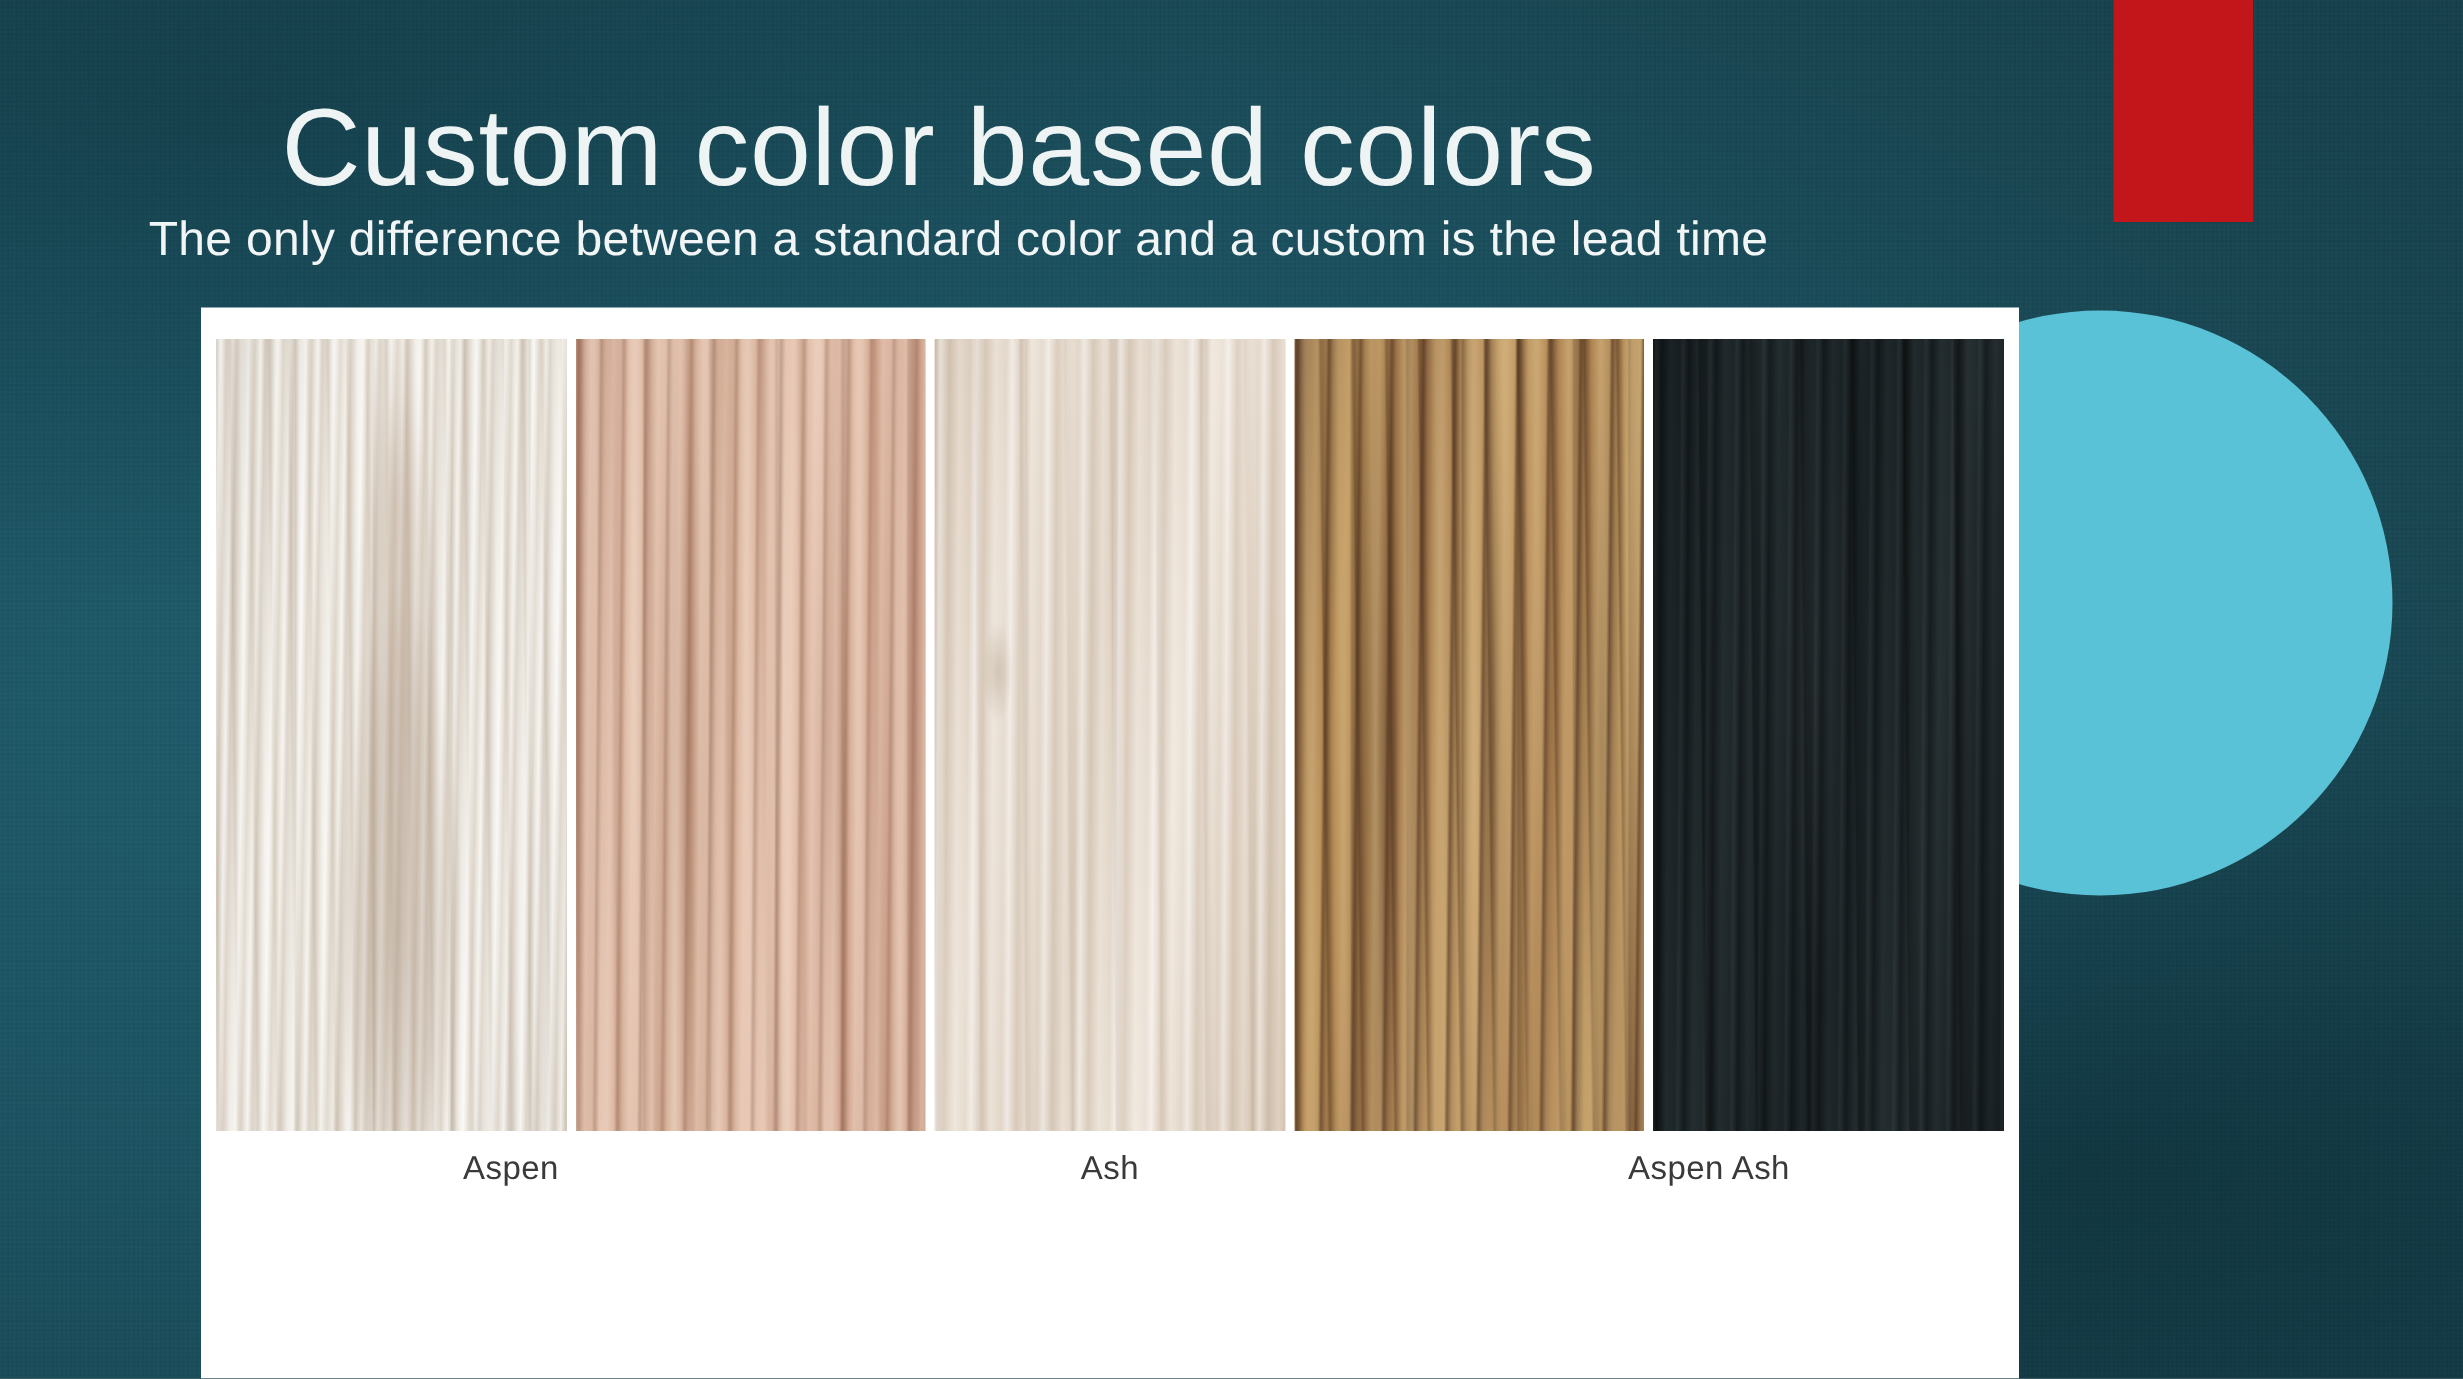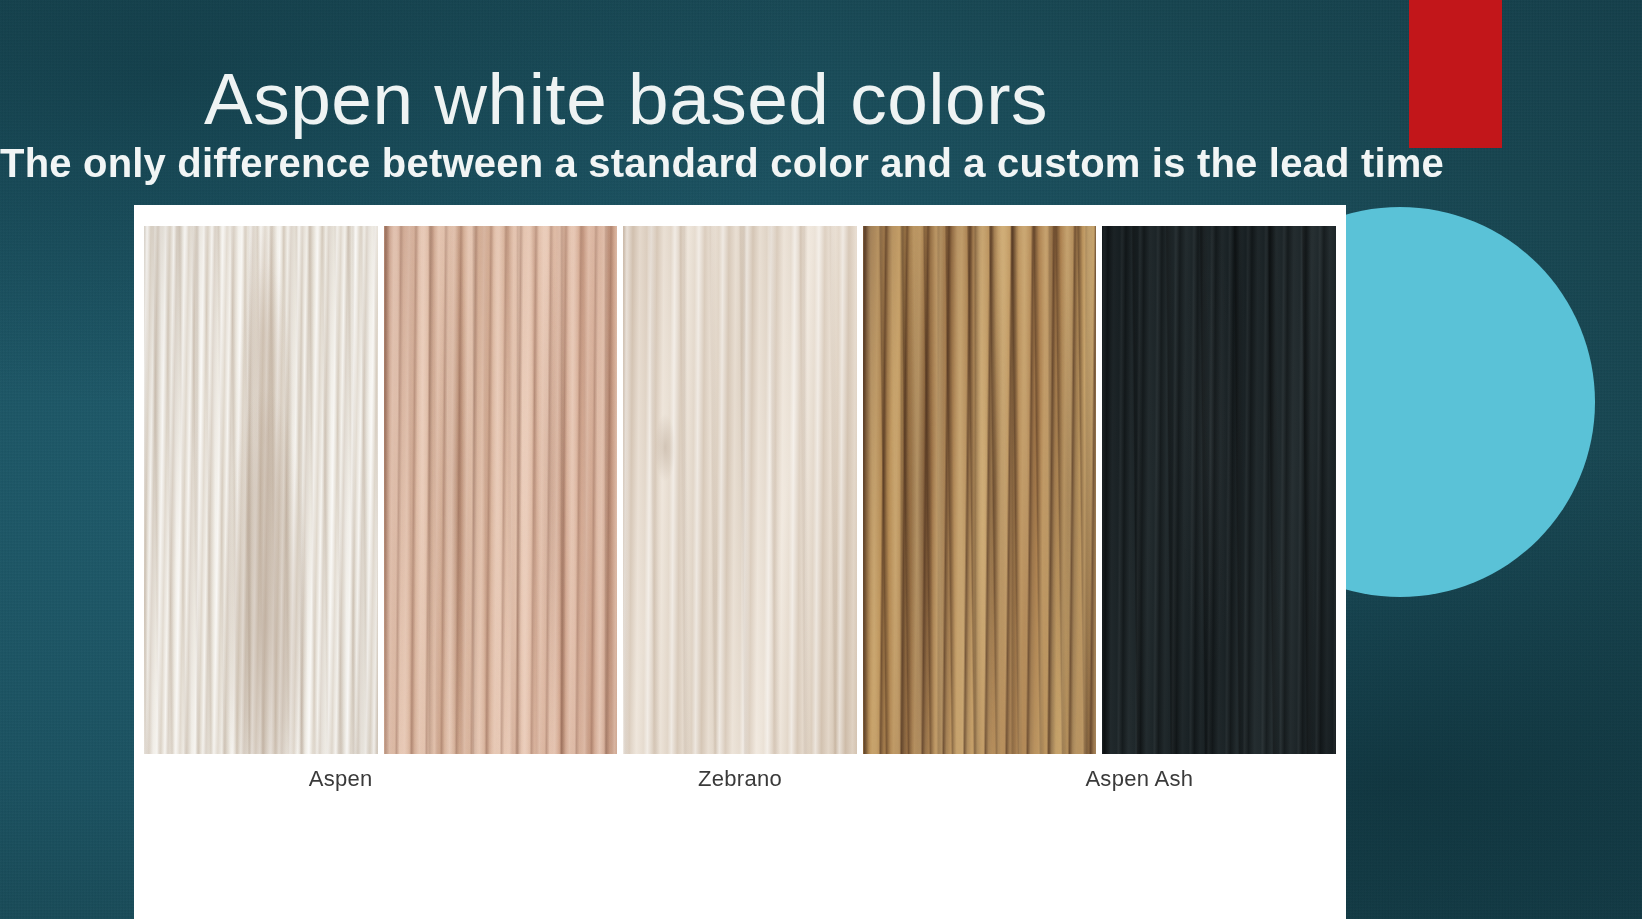--- a/index.html
+++ b/index.html
@@ -64,22 +64,22 @@
     color: #eef3f3;
     line-height: 1;
     white-space: nowrap;
   }
   #subtitle {
     position: absolute;
     left: 0;
     top: 143px;
     width: 1278px;
     text-align: center;
-    font-size: 40px;
-    font-weight: 700;
+    font-size: 32px;
+    font-weight: 400;
     letter-spacing: 0.2px;
     color: #f1f5f5;
     line-height: 1;
     white-space: nowrap;
   }
 
   
   #swatch-card {
     position: absolute;
     left: 112px;
@@ -262,21 +262,21 @@
 </head>
 <body>
 
 <div id="slide">
 
   <div id="bg-texture"></div>
 
   <div id="red-rect"></div>
   <div id="blue-circle"></div>
 
-  <div id="title">Aspen white based colors</div>
+  <div id="title">Custom color based colors</div>
   <div id="subtitle">The only difference between a standard color and a custom is the lead time</div>
 
   <div id="swatch-card">
 
     <div id="swatch-row">
       <div class="swatch">
         <div class="grain grain-aspen"></div>
       </div>
       <div class="swatch">
         <div class="grain grain-ash"></div>
@@ -287,18 +287,18 @@
       <div class="swatch">
         <div class="grain grain-zebrano"></div>
       </div>
       <div class="swatch">
         <div class="grain grain-blackash"></div>
       </div>
     </div>
 
     <div id="label-row">
       <div class="swatch-label">Aspen</div>
-      <div class="swatch-label">Zebrano</div>
+      <div class="swatch-label">Ash</div>
       <div class="swatch-label">Aspen Ash</div>
     </div>
 
   </div>
 </div>
 
 </body></html>

